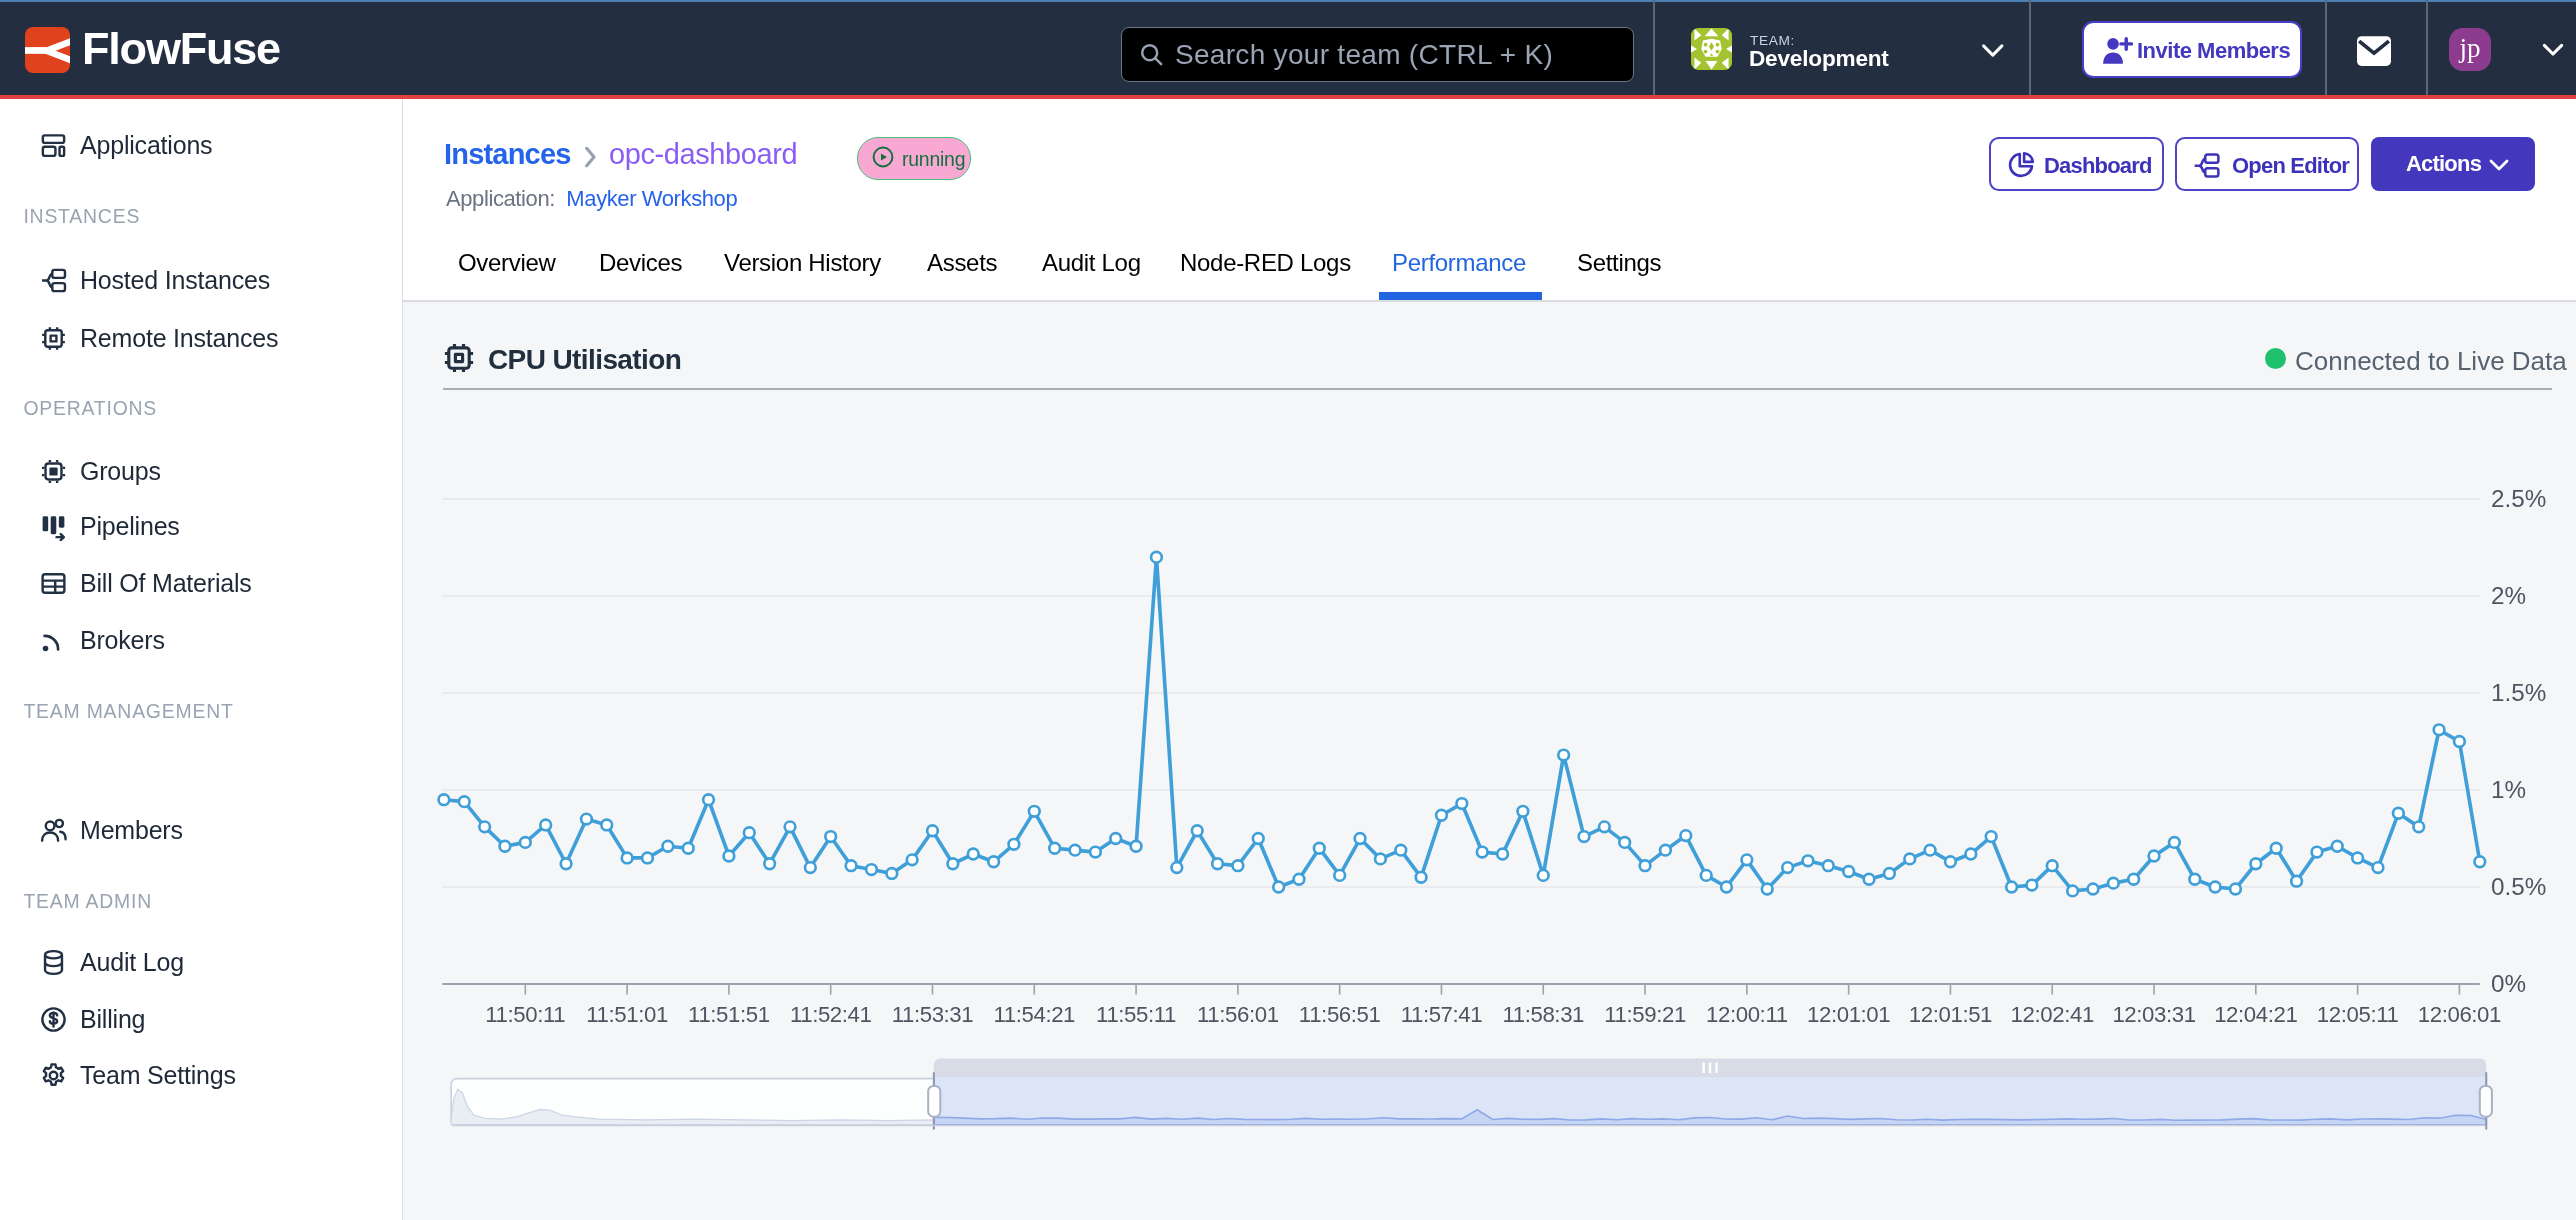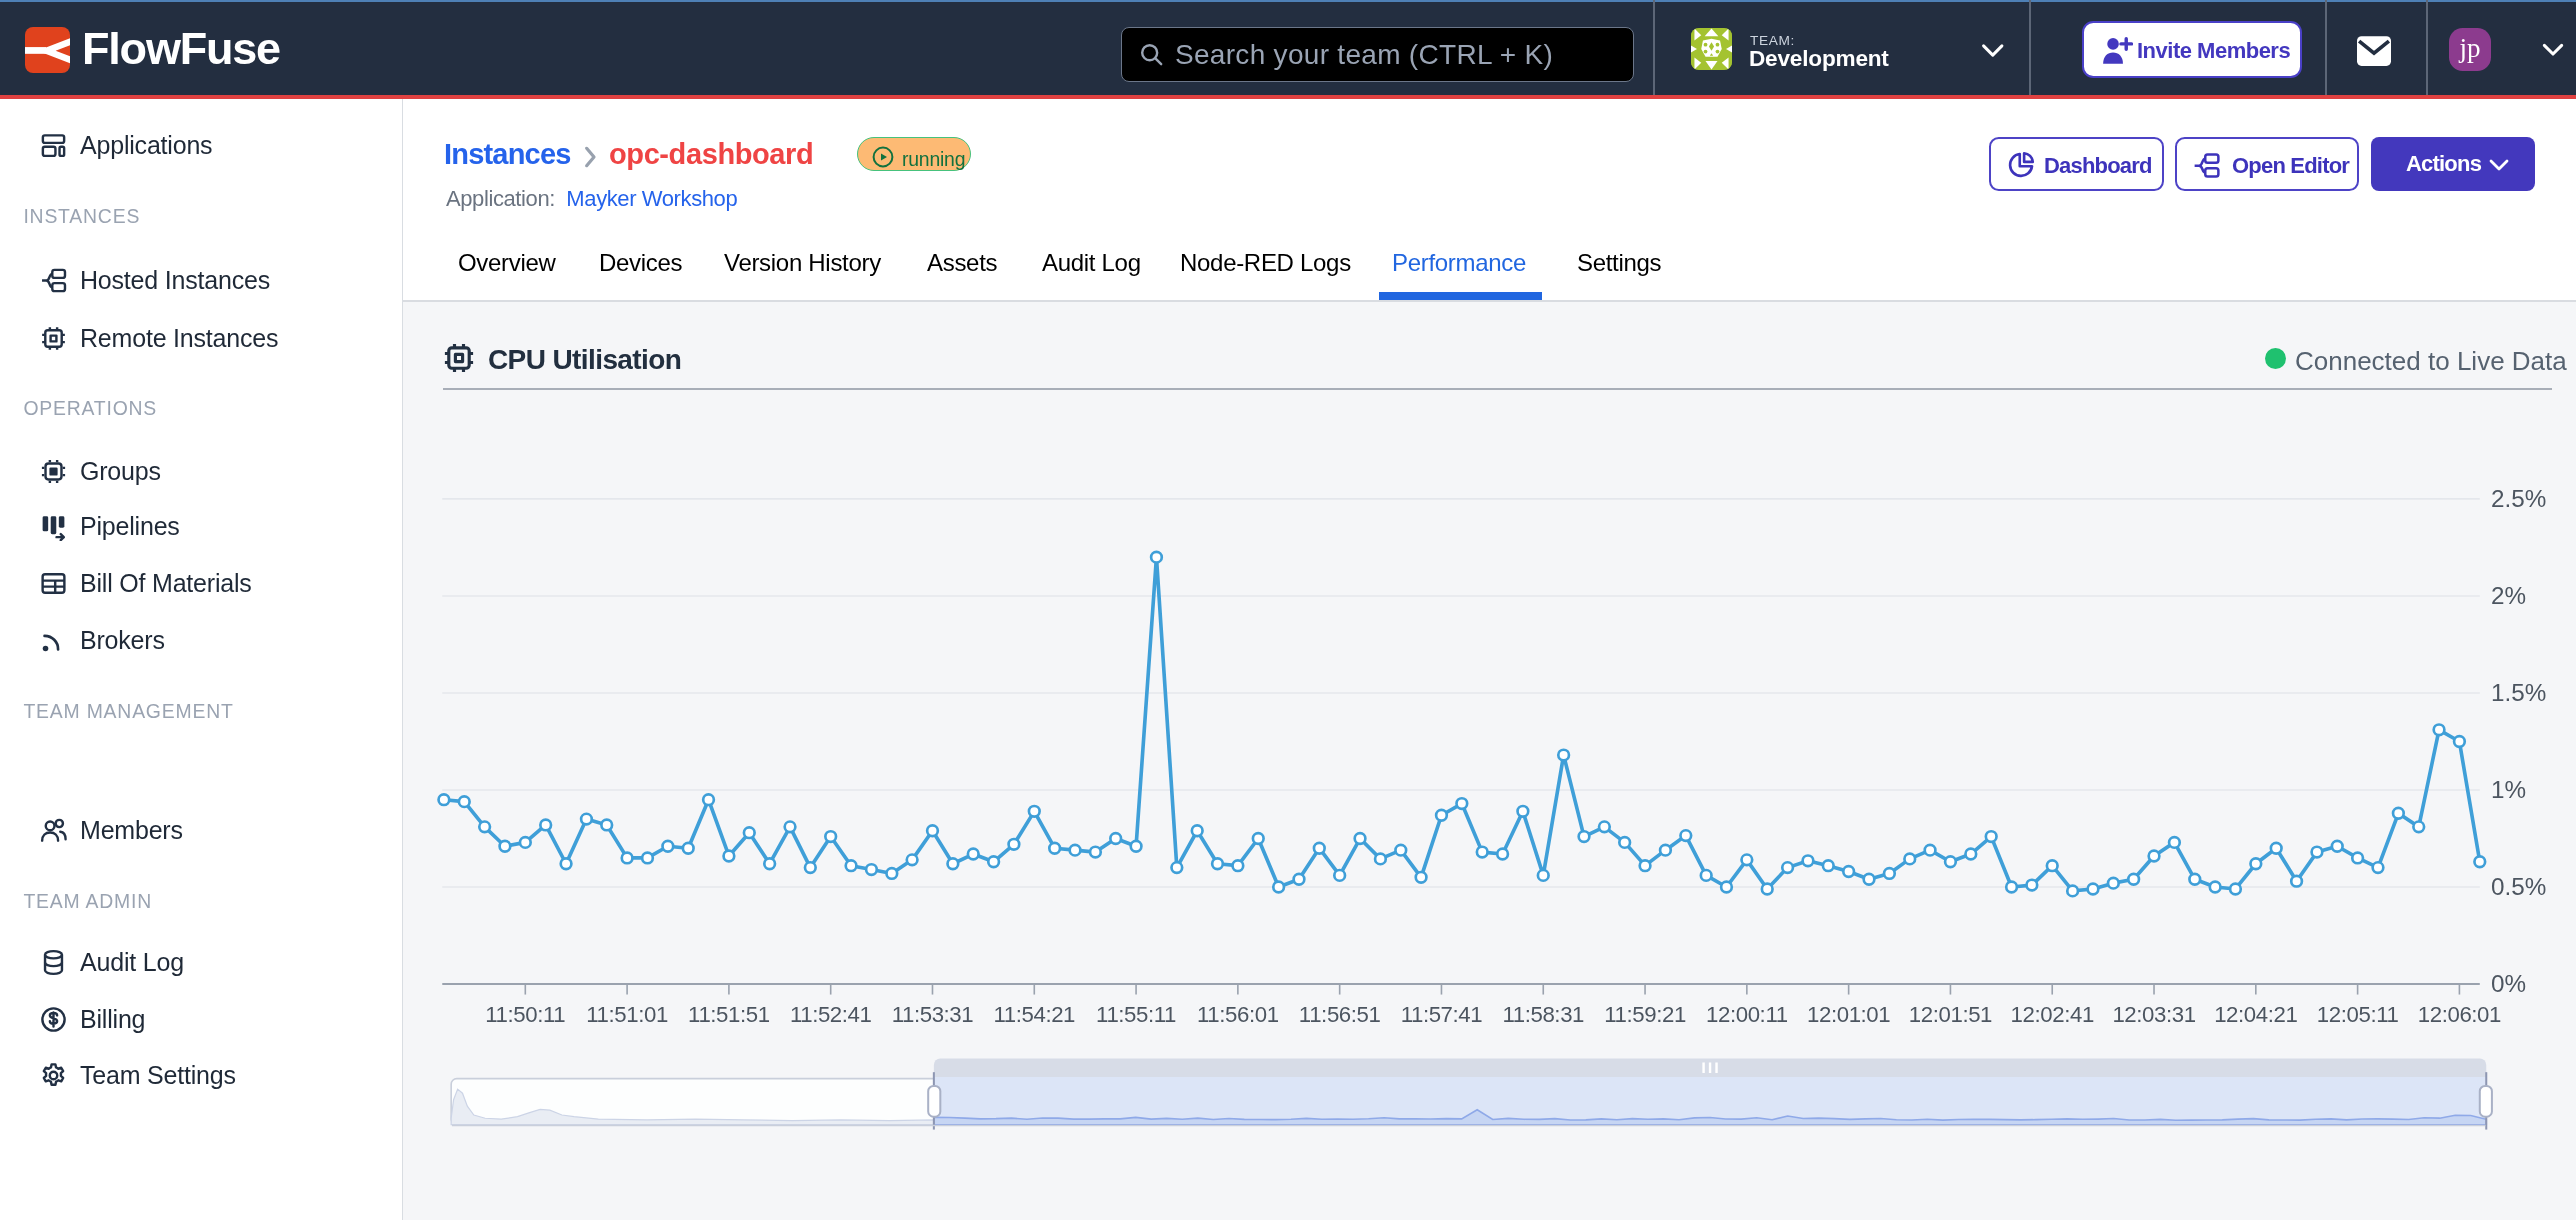--- a/index.html
+++ b/index.html
@@ -230,22 +230,22 @@
           <use href="#i-gear"></use>
         </svg>
         <div class="t">Team Settings</div>
       </div>
 </div>
 <style>
   #grey-bg { position:absolute; left:403px; top:302px; width:2173px; height:919px; background:#f5f6f8; }
   #tab-border { position:absolute; left:403px; top:300px; width:2173px; height:1.6px; background:#d9dce1; }
   #bc-row { position:absolute; left:444px; top:138px; height:40px; }
   #bc-inst { position:absolute; left:0; top:0; font-size:29px; font-weight:700; color:#2563eb; letter-spacing:-0.8px; white-space:nowrap; }
-  #bc-name { position:absolute; left:165px; top:0; font-size:29px; font-weight:700; color:#ef4444; letter-spacing:-0.4px; white-space:nowrap; }
-  #pill { position:absolute; left:857px; top:137px; width:114px; height:34px; border-radius:21px; background:#fdba74; border:1.6px solid #46c27d; }
+  #bc-name { position:absolute; left:165px; top:0; font-size:29px; font-weight:400; color:#8b5cf6; letter-spacing:-0.4px; white-space:nowrap; }
+  #pill { position:absolute; left:857px; top:137px; width:114px; height:43px; border-radius:21px; background:#f9a8d4; border:1.6px solid #46c27d; }
   #pill-txt { position:absolute; left:44px; top:9.7px; font-size:19.4px; color:#12713e; letter-spacing:-0.2px; }
   #app-row { position:absolute; left:446px; top:186px; height:27.5px; font-size:22px; color:#6a7380; letter-spacing:-0.4px; white-space:nowrap; }
   #app-row a { color:#2563eb; text-decoration:none; }
   .btn { position:absolute; top:137px; height:54px; border:2px solid #4d43c6; border-radius:9.7px; background:#fff; color:#3d33bb; font-size:22px; font-weight:700; white-space:nowrap; }
   .btn .bt { position:absolute; top:13.7px; letter-spacing:-0.8px; }
   #btn-actions { position:absolute; top:137px; left:2371px; width:164px; height:54px; background:#4338bd; border-radius:8px; color:#fff; font-size:22px; font-weight:700; white-space:nowrap; }
   .tab { position:absolute; top:249px; font-size:24px; color:#000000; letter-spacing:-0.3px; white-space:nowrap; }
   .tab.active { color:#2166e0; }
   #tab-ul { position:absolute; left:1379px; top:292px; width:163px; height:8px; background:#2166e0; }
   

